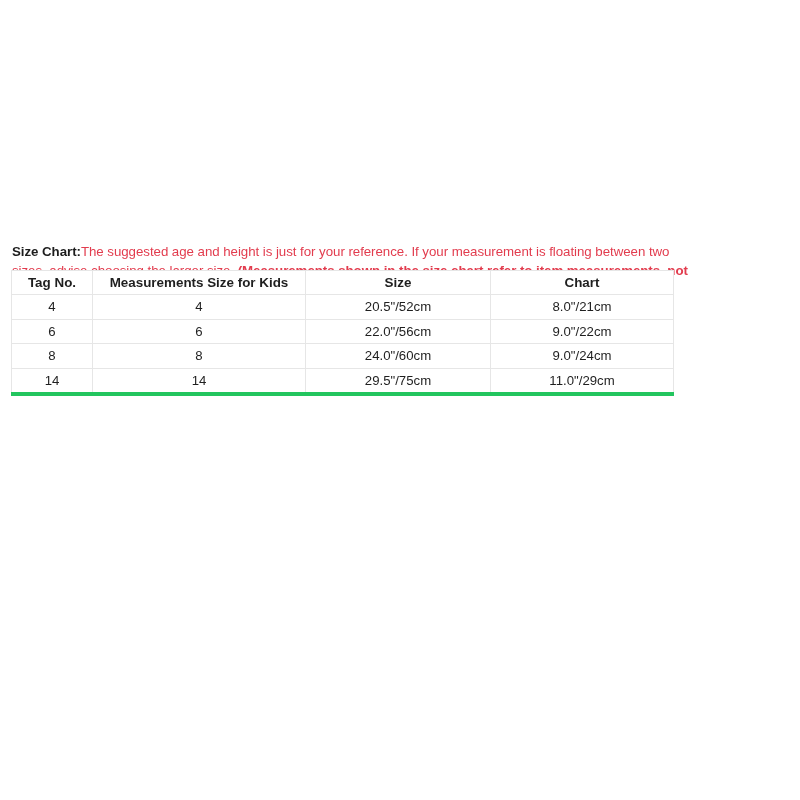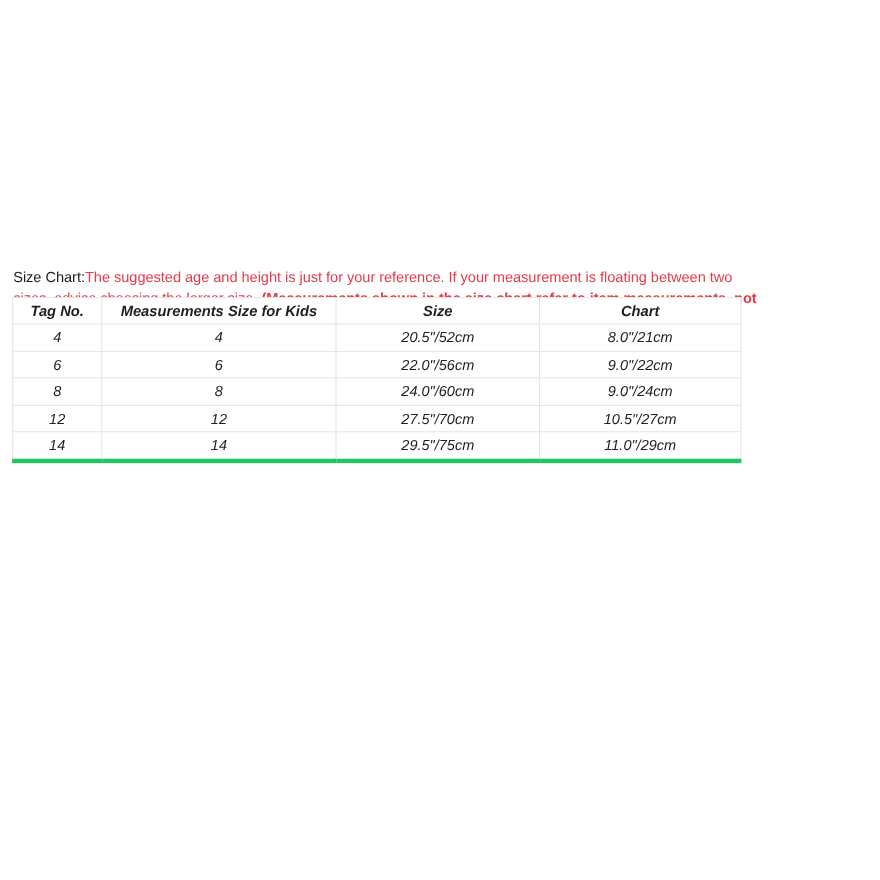--- a/index.html
+++ b/index.html
@@ -28,21 +28,21 @@
     top: 230px;
     width: 676px;
     font-size: 13.3px;
     line-height: 18.5px;
     color: #e23c4e;
     letter-spacing: -0.05px;
     white-space: normal;
   }
   .intro .lead {
     color: #1d1d1d;
-    font-weight: 400;
+    font-weight: 700;
   }
   .intro .note {
     font-weight: bold;
     color: #e23c4e;
   }
 
   
   .size-table {
     position: absolute;
     left: 11px;
@@ -58,21 +58,20 @@
   .size-table col.c4 { width: 183px; }
 
   .size-table th,
   .size-table td {
     border: 1px solid #e6e6e6;
     text-align: center;
     color: #1f1f1f;
     font-size: 13.2px;
     padding: 0;
     background: #ffffff;
-    font-style: italic;
   }
   .size-table th {
     height: 23px;
     font-weight: bold;
     font-size: 13.4px;
   }
   .size-table td {
     height: 23.5px;
     font-weight: 400;
   }
@@ -117,26 +116,20 @@
         <td>22.0"/56cm</td>
         <td>9.0"/22cm</td>
       </tr>
       <tr>
         <td>8</td>
         <td>8</td>
         <td>24.0"/60cm</td>
         <td>9.0"/24cm</td>
       </tr>
       <tr>
-        <td>12</td>
-        <td>12</td>
-        <td>27.5"/70cm</td>
-        <td>10.5"/27cm</td>
-      </tr>
-      <tr>
         <td>14</td>
         <td>14</td>
         <td>29.5"/75cm</td>
         <td>11.0"/29cm</td>
       </tr>
     </tbody>
   </table>
 
 </div>
 

